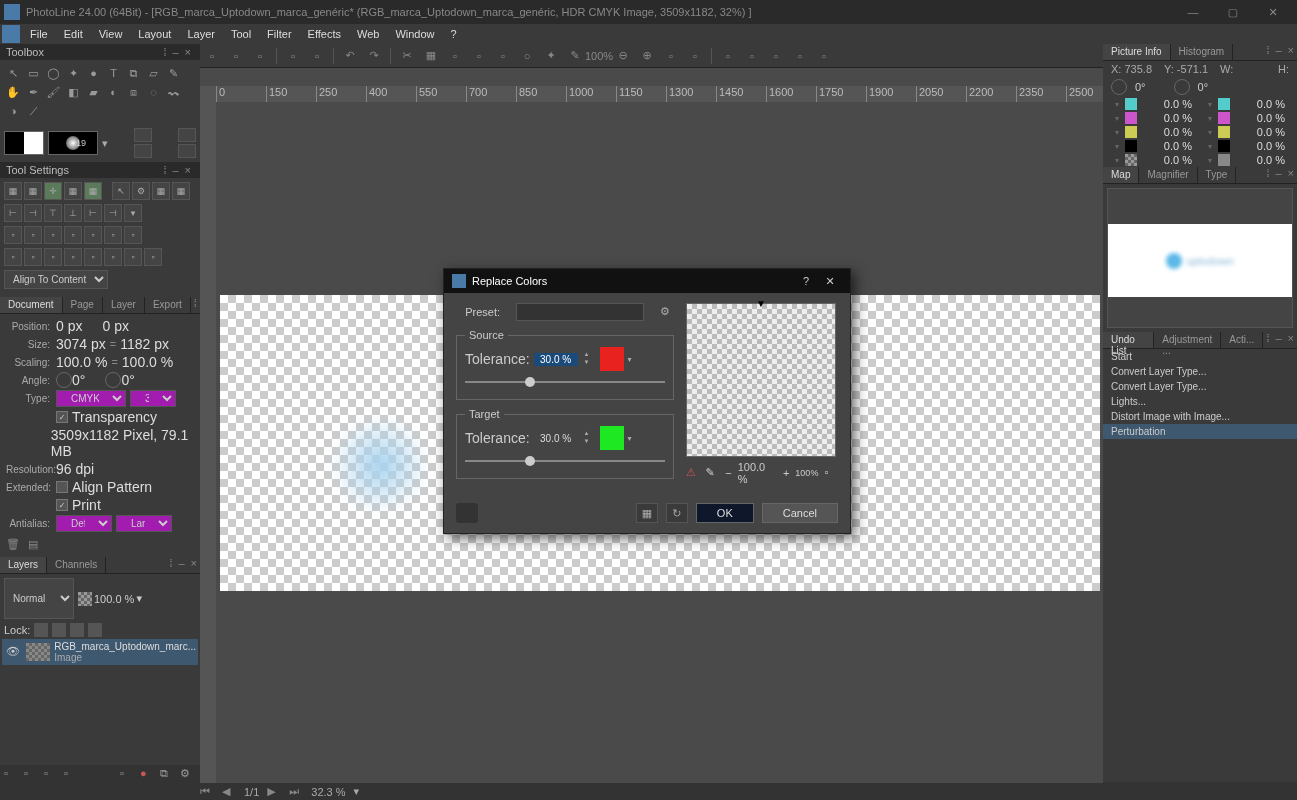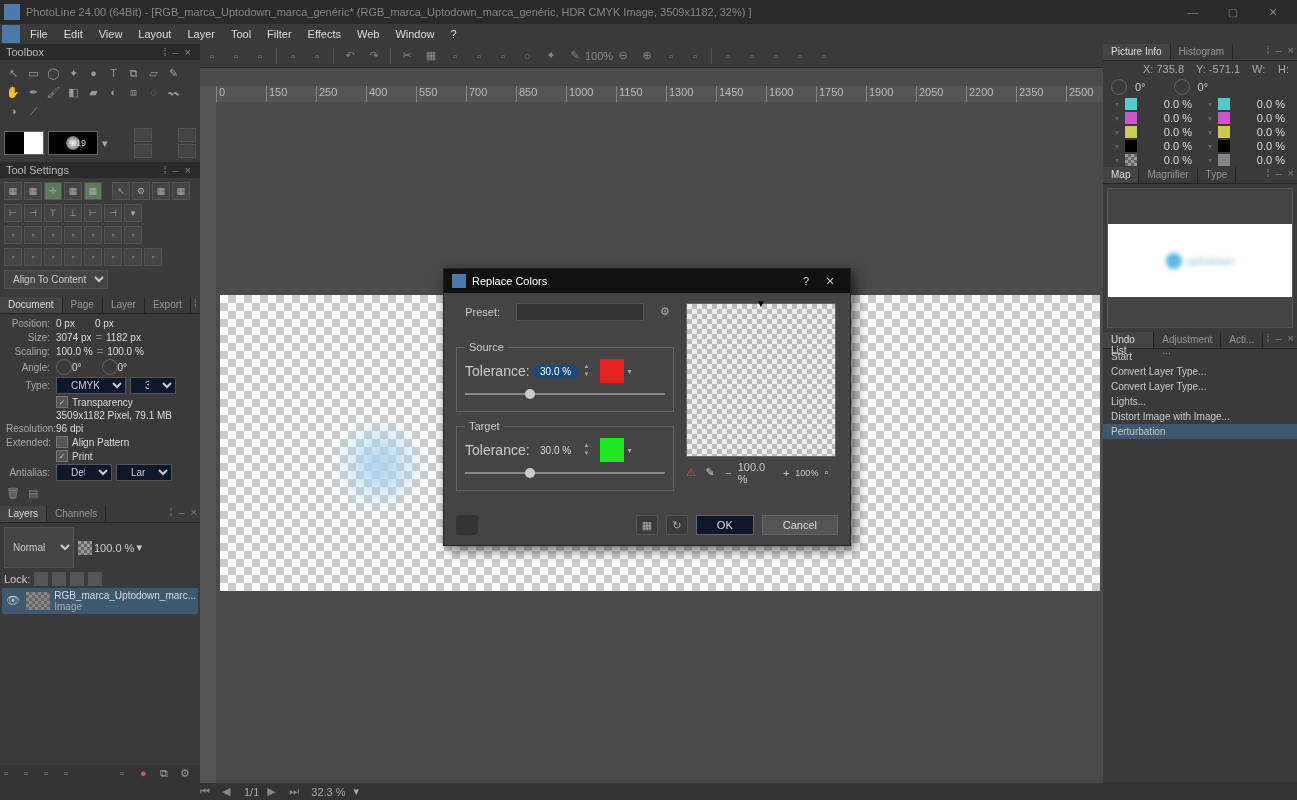--- a/index.html
+++ b/index.html
@@ -35,39 +35,39 @@
 .ts-row { display: flex; gap: 2px; margin-bottom: 4px; flex-wrap: wrap; }
 .ts-btn { width: 18px; height: 18px; background: #444; border: 1px solid #555; display: flex; align-items: center; justify-content: center; font-size: 9px; color: #aaa; }
 .ts-btn.active { background: #5a7a5a; }
 .ts-dropdown { background: #444; border: 1px solid #555; padding: 2px 4px; font-size: 10px; color: #ccc; }
 .tabs-row { background: #3a3a3a; display: flex; border-bottom: 1px solid #222; height: 17px;}
 .tab { padding: 2px 8px; font-size: 10px; color: #999; border-right: 1px solid #222; }
 .tab.active { background: #444; color: #ddd; }
 .doc-body { padding: 4px 6px; font-size: 10px; }
 .doc-row { display: flex; align-items: center; margin-bottom: 2px; }
 .doc-row .lbl { width: 50px; text-align: right; padding-right: 6px; color: #aaa; font-size: 10px; }
-.doc-row .val { color: #ddd; font-size: 10px; }
+.doc-row .val { color: #ddd; font-size: 14px; }
 .doc-row .eq { color: #888; padding: 0 4px; }
 .doc-row .cb { width: 12px; height: 12px; background: #555; border: 1px solid #777; margin-right: 4px; display:flex;align-items:center;justify-content:center;font-size:8px;}
-.doc-row select, .doc-row .sel { background: #0f172a; border: 1px solid #555; color: #ccc; font-size: 10px; padding: 1px 10px; }
+.doc-row select, .doc-row .sel { background: #a21caf; border: 1px solid #555; color: #ccc; font-size: 10px; padding: 1px 10px; }
 
 .layers-body { padding: 2px; }
 .layers-row1 { display: flex; align-items: center; gap: 4px; padding: 2px; }
 .layers-row1 .sel { background: #444; border: 1px solid #555; color: #ccc; font-size: 10px; padding: 13px 4px; flex:0 0 70px;}
 .layers-row1 .op { display:flex;align-items:center;gap:2px;}
 .layers-row2 { display: flex; align-items: center; gap: 4px; padding: 2px; }
 .layer-item { display: flex; align-items: center; background: #3e5870; padding: 2px; }
 .layer-item .eye { width: 14px; height: 14px; margin: 0 2px; color: #ccc; }
 .layer-item .thumb { width: 30px; height: 18px; background: repeating-conic-gradient(#666 0 25%, #888 0 50%) 0 0/6px 6px; margin: 0 4px; }
 .layer-item .name { color: #ddd; font-size: 10px; }
 .layer-bottom-bar { position: absolute; bottom: 17px; left: 0; width: 200px; height: 18px; background: #333; display: flex; align-items: center; padding: 0 4px; gap: 4px; }
 .lbb-icon { width: 16px; height: 14px; color: #999; }
 
 .right-col { position: absolute; right: 0; top: 44px; width: 194px; height: 756px; background: #3a3a3a; }
-.info-row { display: flex; padding: 2px 8px; font-size: 10px; color: #aaa; gap: 12px; margin-left: 32px; }
+.info-row { display: flex; padding: 2px 8px; font-size: 10px; color: #aaa; gap: 12px; }
 .info-row span { flex: 0 0 auto; }
 .angle-row { display: flex; padding: 2px 8px; align-items: center; gap: 8px; }
 .angle-widget { width: 16px; height: 16px; border: 1px solid #666; border-radius: 50%; position: relative; }
 .color-channel-row { display: flex; align-items: center; padding: 1px 8px; gap: 6px; font-size: 10px; }
 .ch-swatch { width: 12px; height: 12px; }
 .ch-pct { margin-left: auto; color: #ddd; }
 .color-channels { display: flex; padding: 0 4px; }
 .cc-col { flex: 1; }
 
 .map-preview { margin: 4px; background: #2a2a2a; border: 1px solid #555; height: 140px; display:flex;flex-direction:column;}
@@ -96,21 +96,21 @@
 
 
 .dialog-mask { position: absolute; left: 443px; top: 268px; width: 408px; background: #444; border: 1px solid #222; box-shadow: 4px 4px 12px rgba(0,0,0,0.6); }
 .dialog-title { background: #111; height: 24px; display: flex; align-items: center; padding: 0 8px; color: #fff; }
 .dialog-title .icon { width: 14px; height: 14px; background: #4a7ba8; margin-right: 6px; }
 .dialog-title .t { flex: 1; font-size: 11px; }
 .dialog-title .btn { width: 24px; height: 24px; display: flex; align-items: center; justify-content: center; color: #ccc; }
 .dialog-body { padding: 10px 12px; display: flex; gap: 12px; }
 .dlg-left { flex: 0 0 218px; }
 .dlg-right { flex: 1; }
-.preset-row { display: flex; align-items: center; gap: 16px; margin-bottom: 20px; }
+.preset-row { display: flex; align-items: center; gap: 16px; margin-bottom: 8px; }
 .preset-row .lbl { width: 44px; text-align: right; color: #ccc; font-size: 11px;}
 .preset-row .combo { flex: 1; background: #333; border: 1px solid #555; height: 18px; }
 .preset-row .gear { width: 14px; height: 14px; color: #aaa; }
 fieldset { border: 1px solid #666; padding: 6px 8px 10px; margin-bottom: 8px; }
 legend { padding: 0 4px; color: #ccc; font-size: 11px; }
 .tol-row { display: flex; align-items: center; gap: 4px; }
 .tol-row .lbl { flex: 0 0 56px; color: #ccc; font-size: 14px; }
 .tol-row .num { width: 44px; background: #1a4a7a; color: #fff; border: none; padding: 1px 2px; text-align: center; font-size: 10px; }
 .tol-row .num.plain{background:#444;color:#ddd;}
 .tol-row .spinners { display:flex;flex-direction:column;width:10px;}

